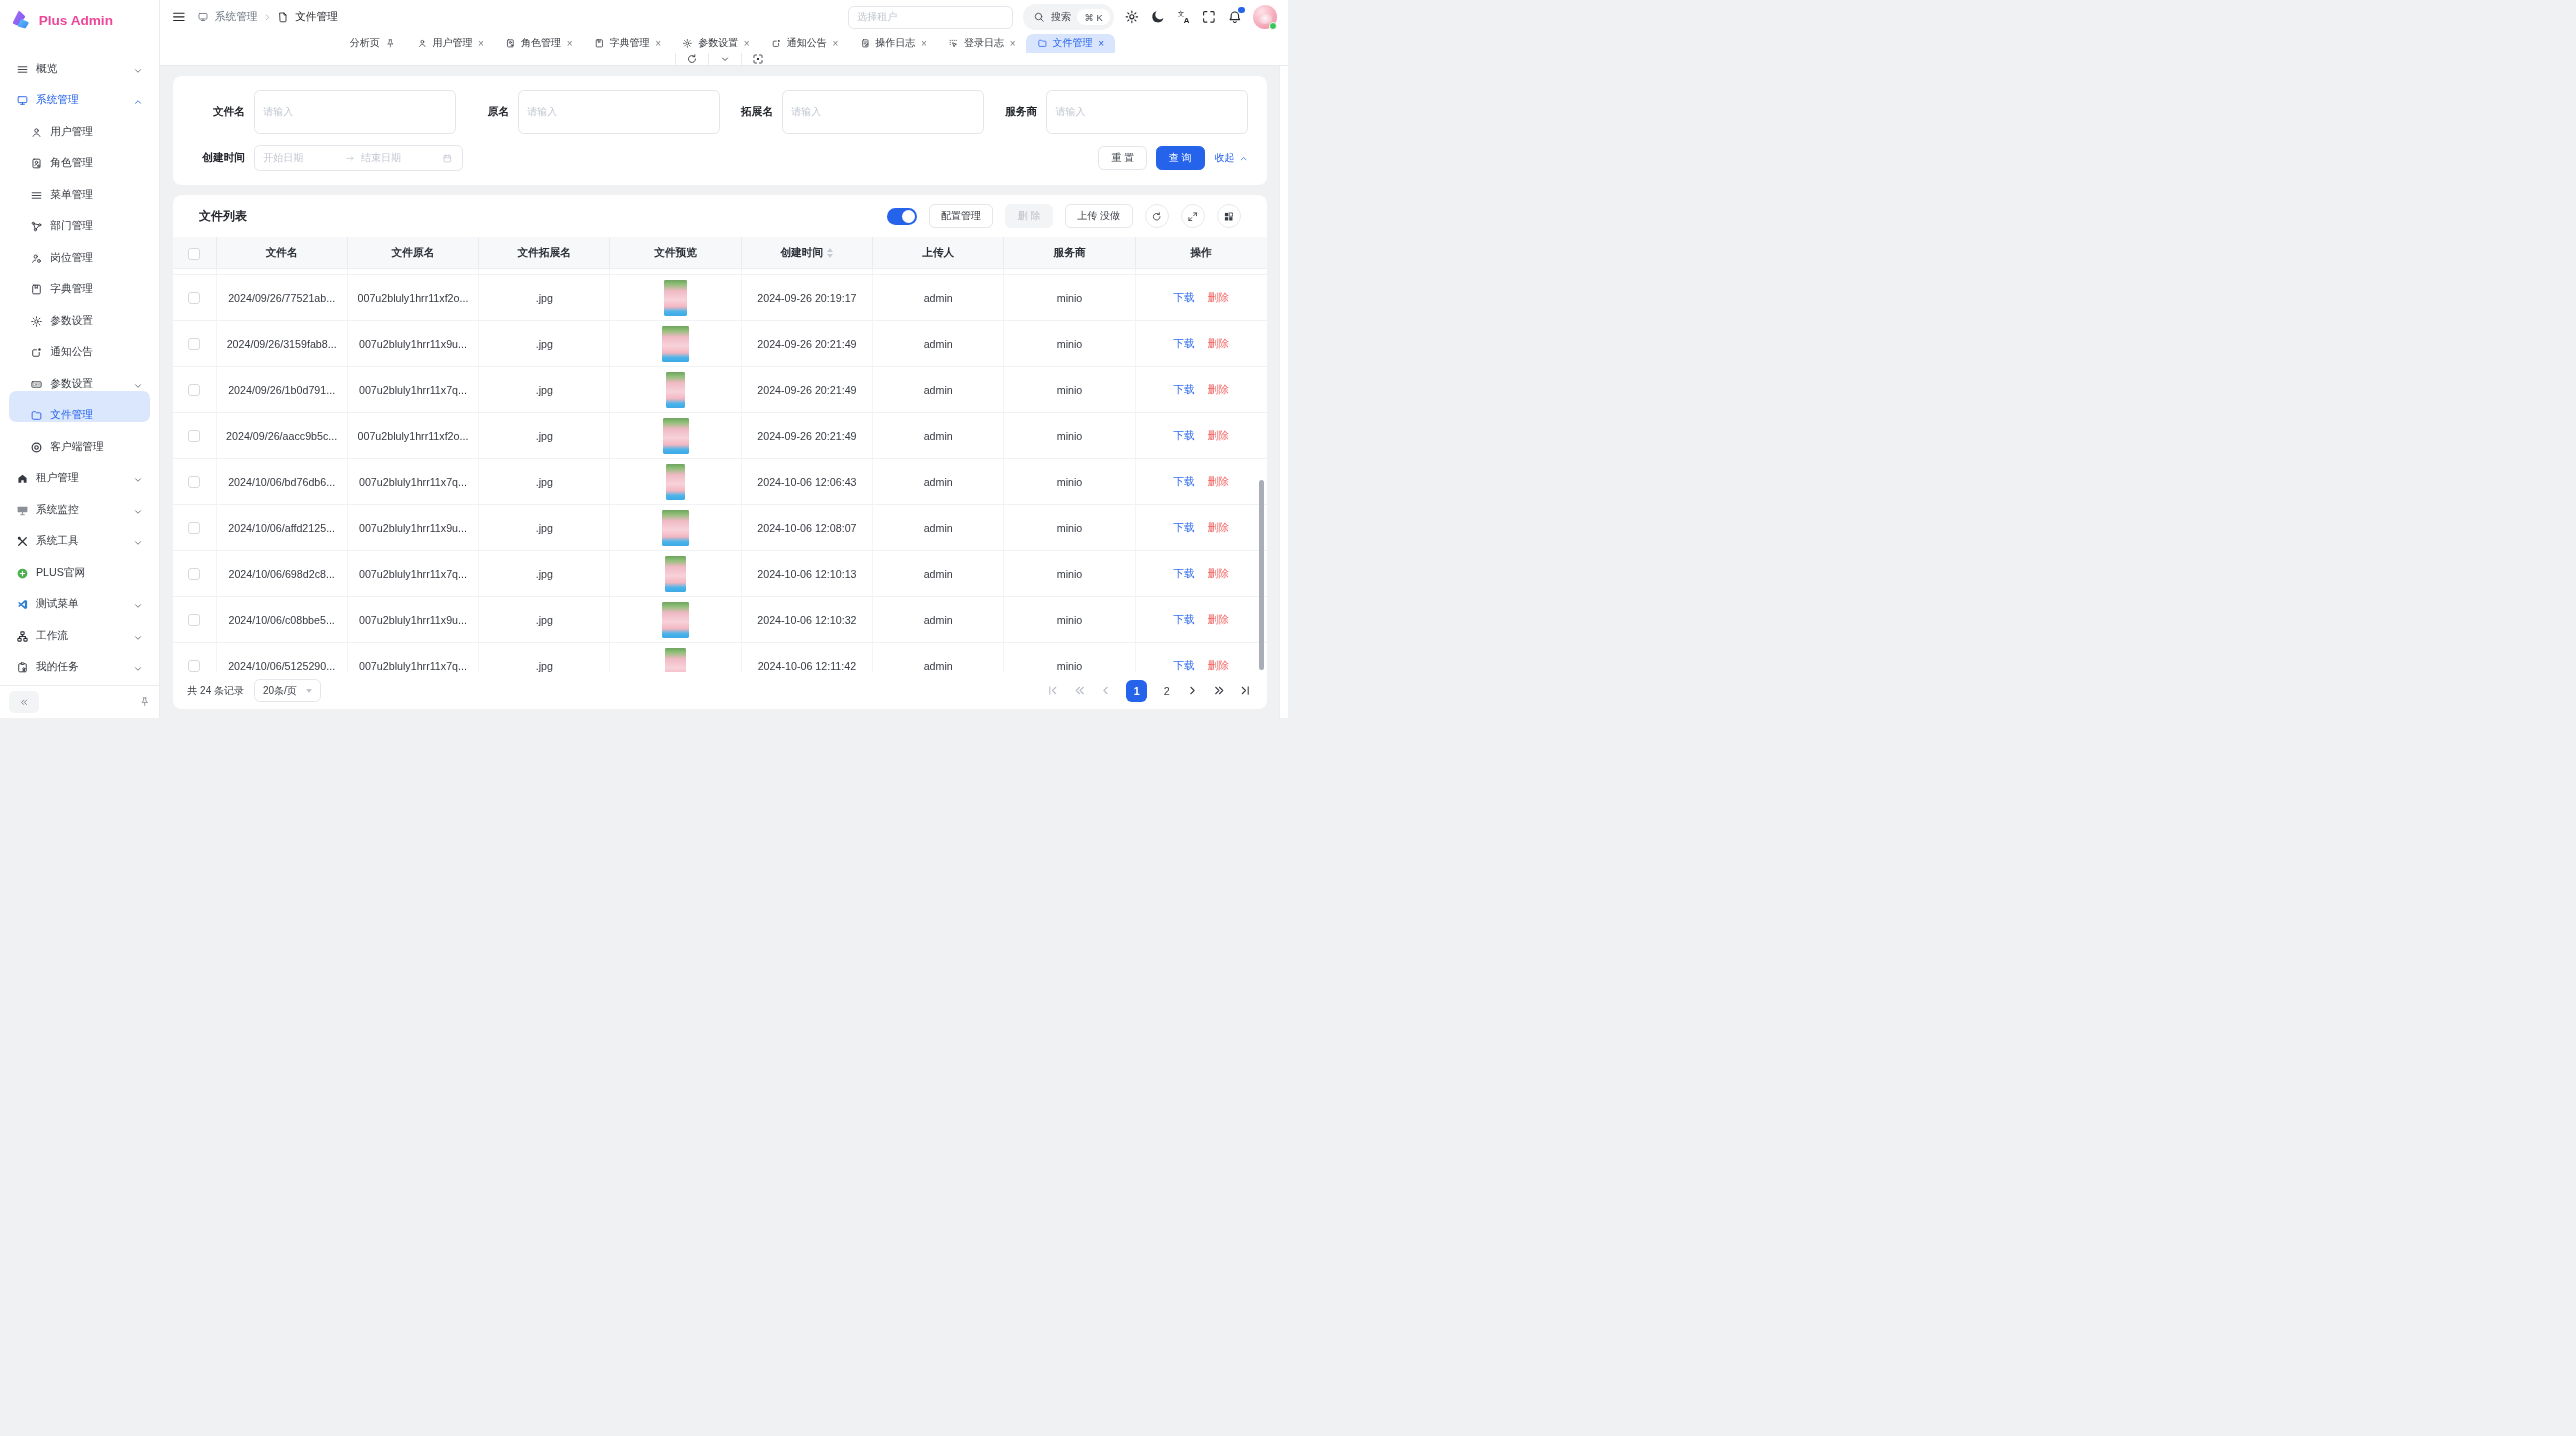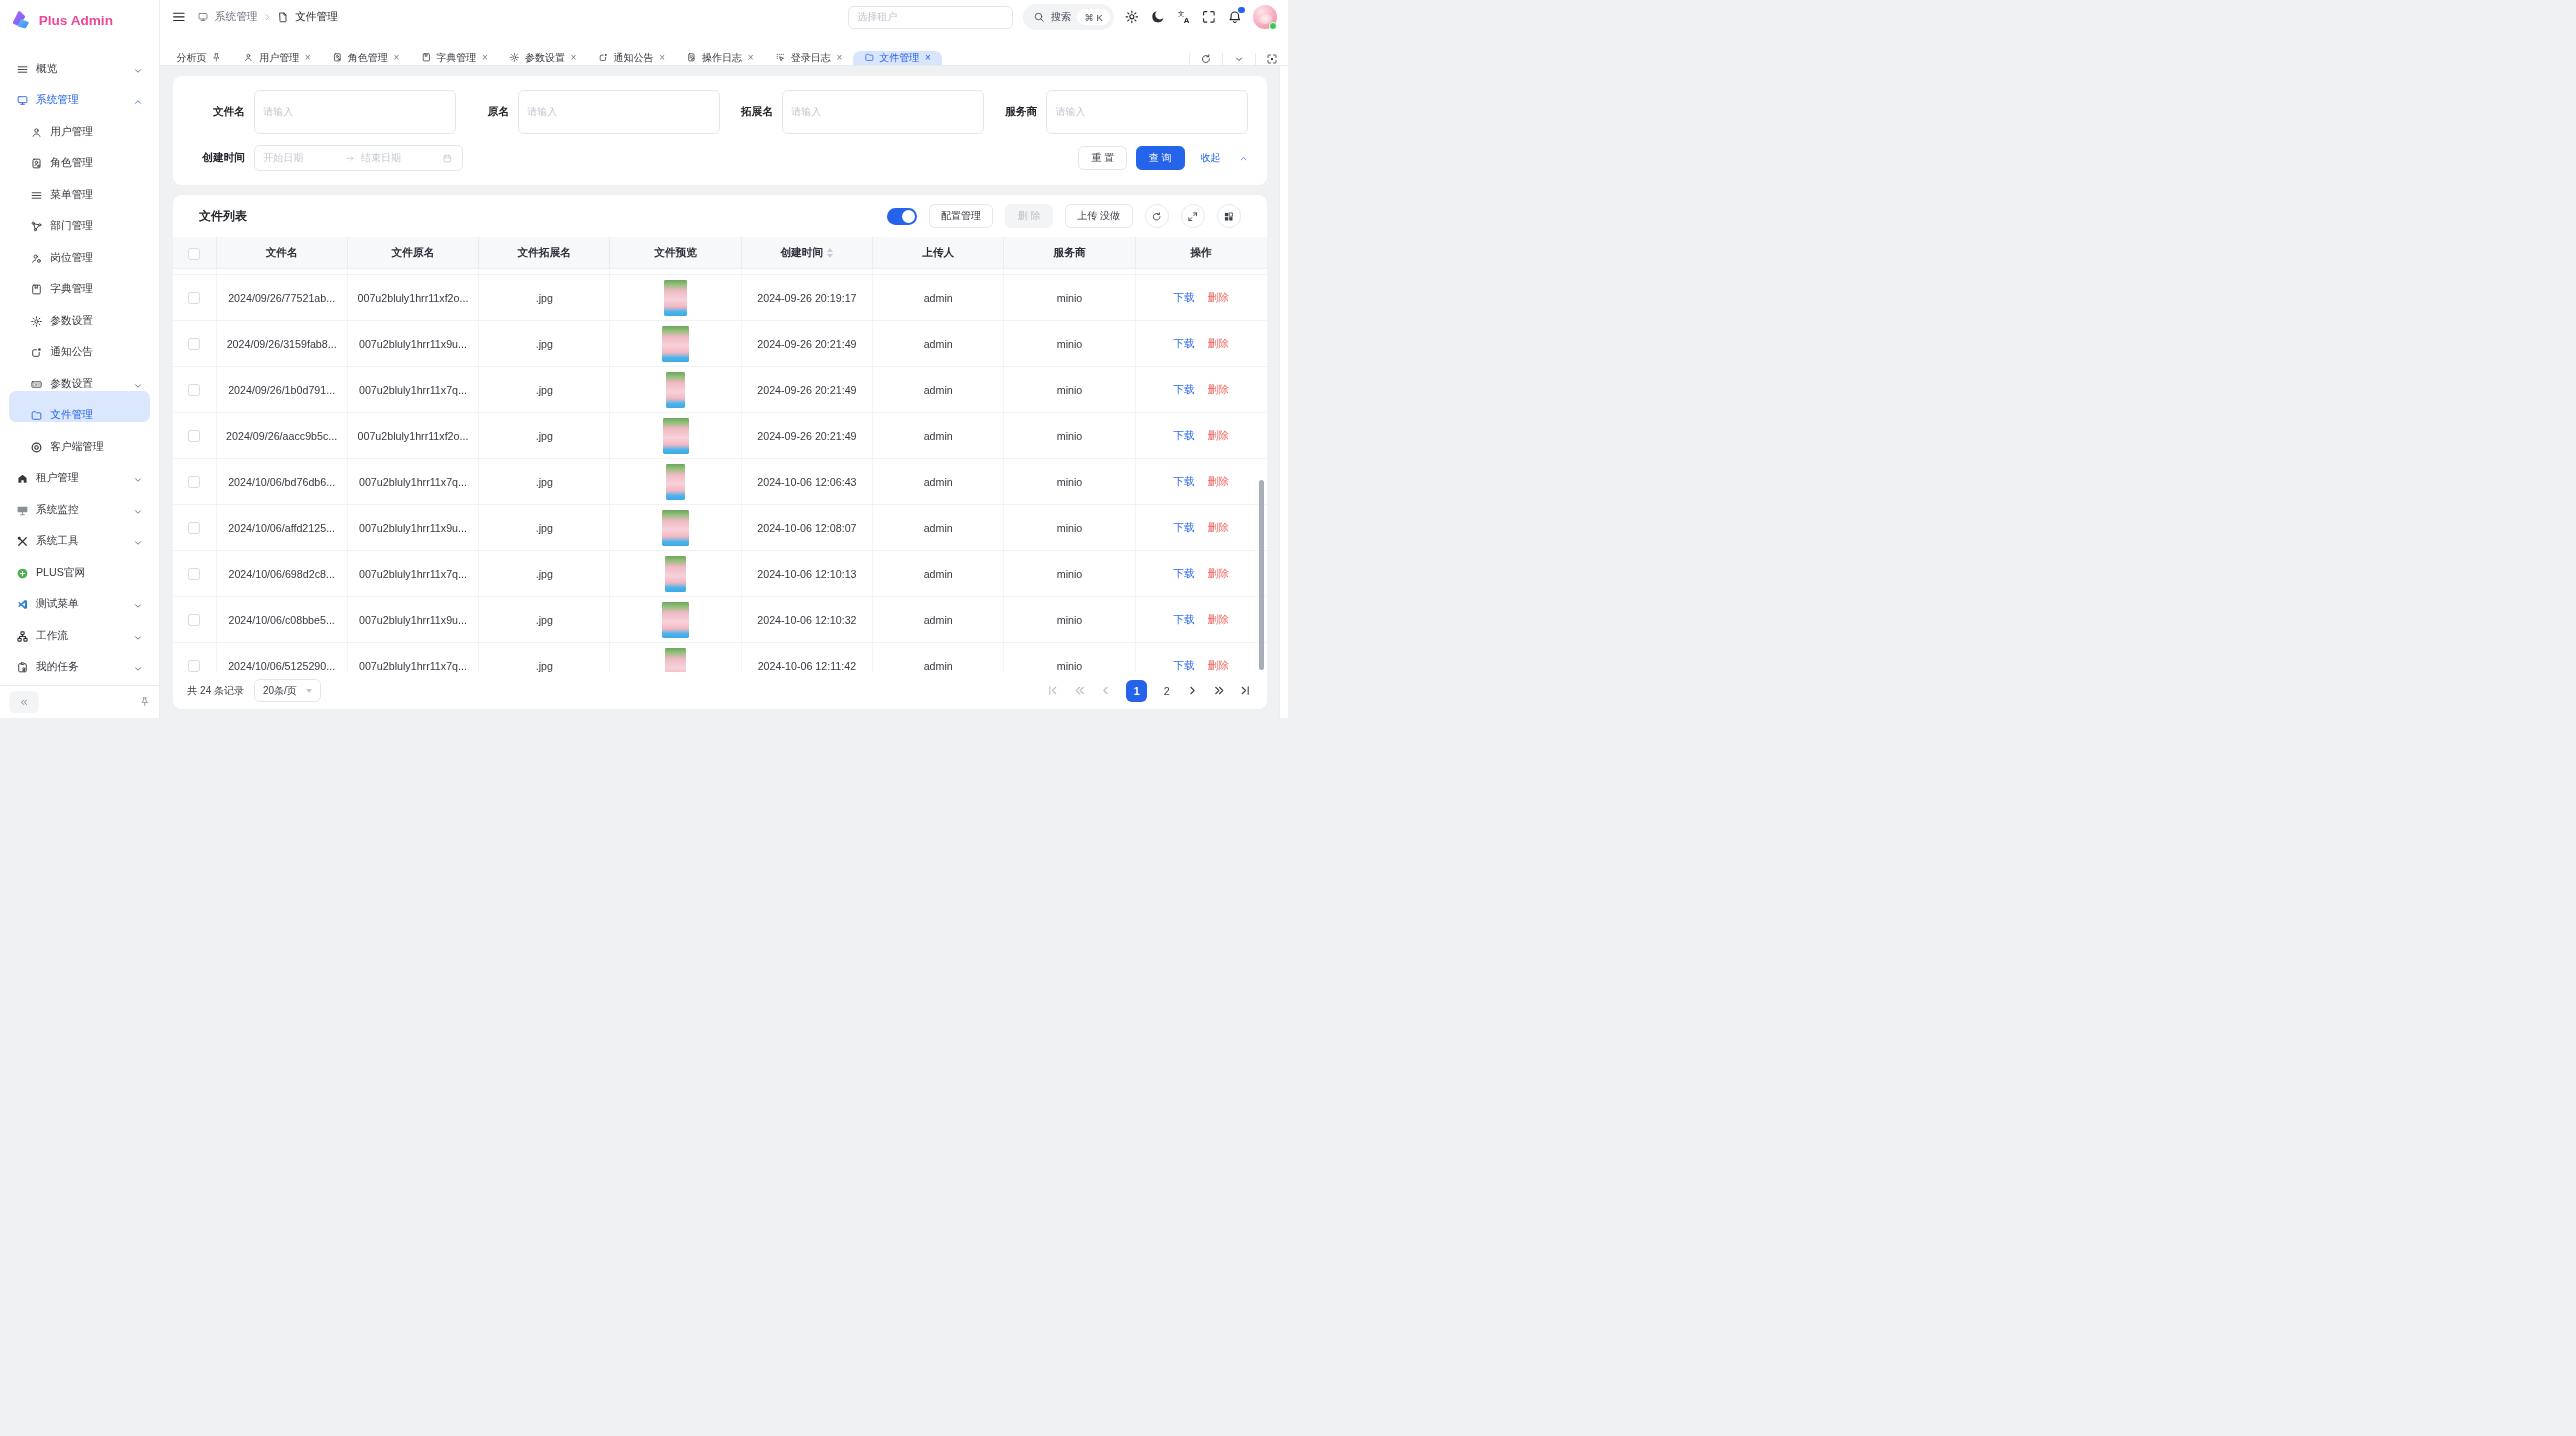--- a/index.html
+++ b/index.html
@@ -43,21 +43,21 @@
   .tb-ic svg { width:100%; height:100%; stroke:currentColor; fill:none; stroke-width:1.7; stroke-linecap:round; stroke-linejoin:round; }
   .tb-ic.fill svg { stroke:none; fill:currentColor; }
   .badge-dot { position:absolute; top:-2.1px; right:-2.1px; width:6.4px; height:6.4px; border-radius:50%; background:#2563eb; }
   .avatar { width:24px; height:24px; border-radius:50%; position:relative; flex:none;
             background:radial-gradient(circle at 35% 28%, #ffe3ea, #f8b7c4 45%, #ef9cae 75%, #e88ba0); }
   .avatar::before { content:""; position:absolute; left:4.3px; top:8.6px; width:15.7px; height:10px; border-radius:50%;
             background:radial-gradient(circle at 50% 40%, #fff4f6, #f6c4cf 70%, transparent 75%); }
   .status-dot { position:absolute; right:-0.7px; bottom:-0.7px; width:7.9px; height:7.9px; border-radius:50%; background:#35c759; border:1.4px solid #fff; }
 
   
-  .tabbar { height:31.5px; background:#fff; border-bottom:0.7px solid #e8eaee; display:flex; align-items:flex-end; }
+  .tabbar { height:31.5px; background:#fff; border-bottom:0.7px solid #e8eaee; display:flex; align-items:center;flex-direction:column; }
   .tabs { display:flex; align-items:stretch; flex:1; padding-left:5.7px; overflow:hidden; }
   .tab { display:flex; align-items:center; gap:5px; padding:0 10.7px; font-size:10px; color:#33373d; position:relative; white-space:nowrap; cursor:pointer; }
   .tab + .tab::before { content:""; position:absolute; left:0; top:10px; bottom:10px; width:0.7px; background:#e4e6ea; }
   .tab.active::before, .tab.active + .tab::before { display:none; }
   .tab.active { background:#d9e5fc; color:#2563eb; border-radius:7.2px 7.2px 0 0; }
   .tab-ic { width:10.7px; height:10.7px; flex:none; }
   .tab-ic svg { width:100%; height:100%; stroke:currentColor; fill:none; stroke-width:1.7; stroke-linecap:round; stroke-linejoin:round; }
   .tab .x { font-size:10px; color:#7b8087; margin-left:0.7px; }
   .tab.active .x { color:#2563eb; }
   .tabbar-controls { display:flex; }
@@ -73,21 +73,21 @@
   .f-group { flex:1; display:flex; align-items:center; min-width:0; }
   .f-label { flex:none; width:62px; text-align:right; padding-right:8.6px; font-size:10.7px; font-weight:700; color:#23262b; white-space:nowrap; }
   .input { flex:1; height:44px; border:0.7px solid #e3e6ea; border-radius:5.7px; padding:0 8.6px; font-size:10px; color:#333; background:#fff; min-width:0; }
   .input::placeholder { color:#c2c7cf; }
   .date-input { width:209px; display:flex; align-items:center; gap:5.7px; border:0.7px solid #e3e6ea; border-radius:5.7px; height:26px; padding:0 8.6px; color:#c2c7cf; font-size:10px; }
   .di-part { flex:1; white-space:nowrap; overflow:hidden; }
   .di-arrow svg, .cal-ic svg { width:10.7px; height:10.7px; stroke:#c2c7cf; fill:none; stroke-width:1.7; stroke-linecap:round; stroke-linejoin:round; }
   .btn { height:24px; padding:0 12px; border-radius:5.7px; border:0.7px solid #e3e6ea; background:#fff; font-size:10px; color:#3a3f47; display:inline-flex; align-items:center; justify-content:center; cursor:pointer; white-space:nowrap; }
   .btn.primary { background:#2563eb; border-color:#2563eb; color:#fff; }
   .btn + .btn { margin-left:8.6px; }
-  .link-collapse { color:#2563eb; font-size:10px; display:inline-flex; align-items:center; gap:18px; margin-left:16px; cursor:pointer; white-space:nowrap; }
+  .link-collapse { color:#2563eb; font-size:10px; display:inline-flex; align-items:center; gap:4px; margin-left:10px; cursor:pointer; white-space:nowrap; }
   .link-collapse svg { width:9.3px; height:9.3px; stroke:#2563eb; fill:none; stroke-width:2; stroke-linecap:round; stroke-linejoin:round; }
 
   
   .table-card { background:#fff; border-radius:8.6px; margin-top:10px; flex:1; display:flex; flex-direction:column; min-height:0; position:relative; overflow:hidden; }
   .tc-head { height:42px; display:flex; align-items:center; padding:0 26px; gap:12px; flex:none; }
   .tc-title { font-size:12px; font-weight:700; color:#23262b; flex:1; }
   .toggle { width:30px; height:16.5px; border-radius:8.6px; background:#2563eb; position:relative; flex:none; cursor:pointer; }
   .toggle::after { content:""; position:absolute; right:1.8px; top:1.8px; width:13px; height:13px; border-radius:50%; background:#fff; }
   .tc-btn { height:24px; border:0.7px solid #e3e6ea; border-radius:5.7px; background:#fff; padding:0 11.4px; font-size:10px; color:#33373d; cursor:pointer; white-space:nowrap; }
   .tc-btn.disabled { background:#f3f4f6; border-color:#f3f4f6; color:#bcc0c7; }

